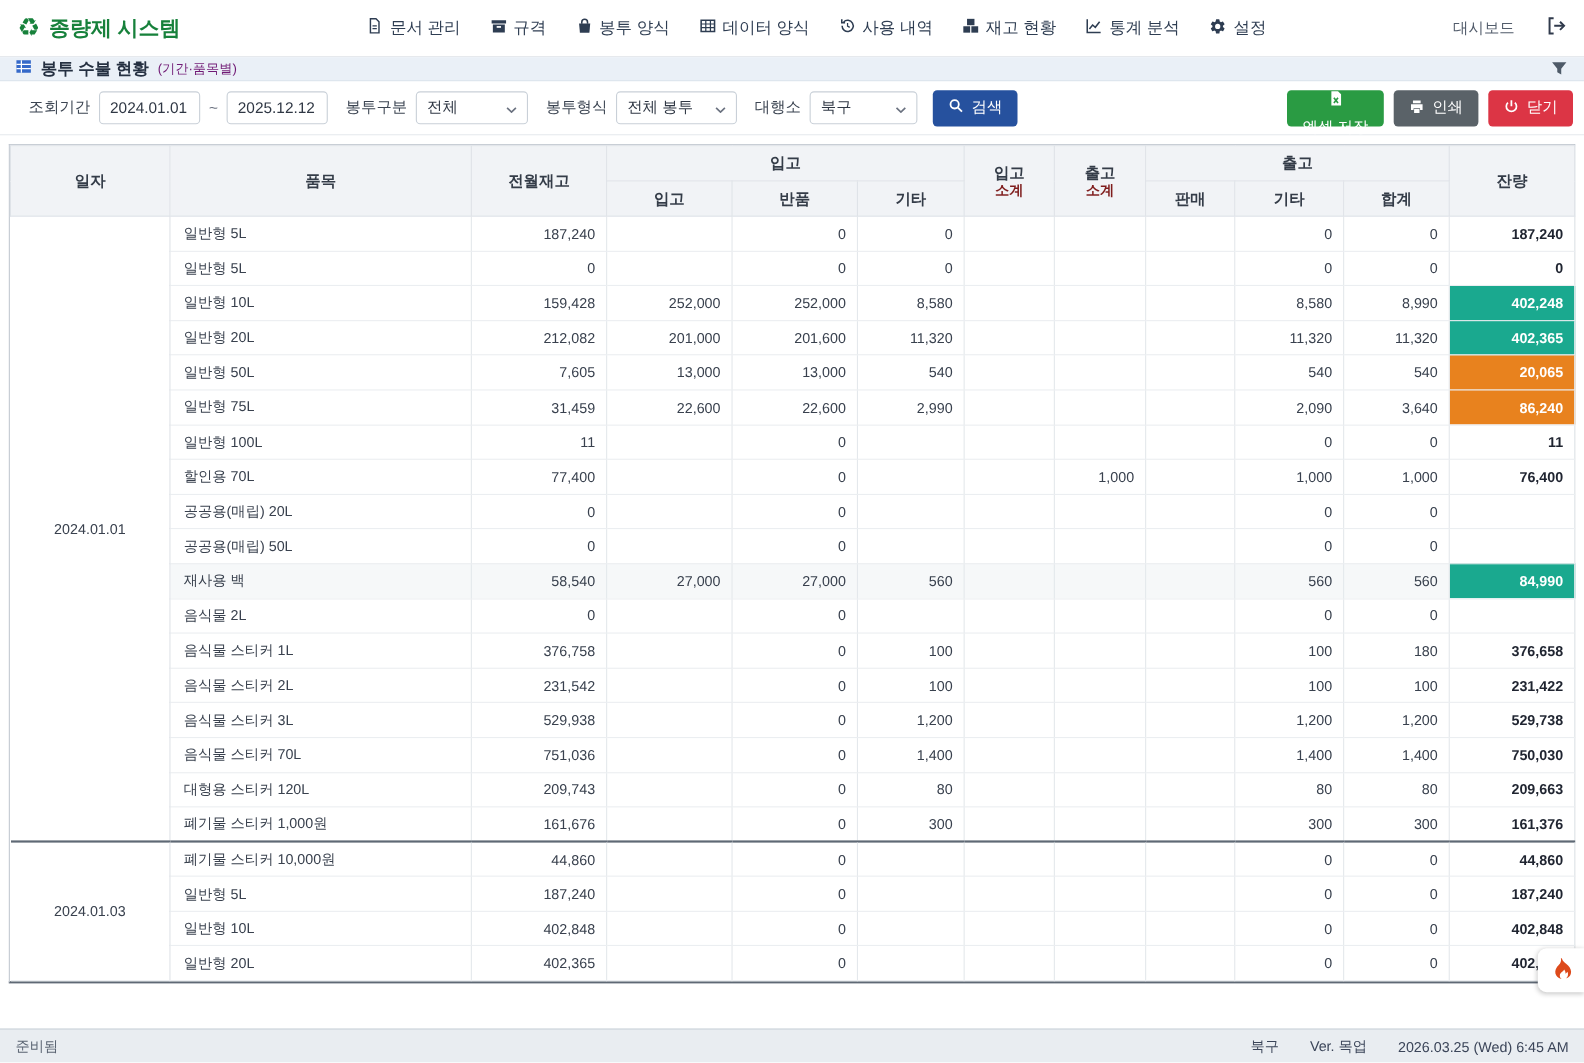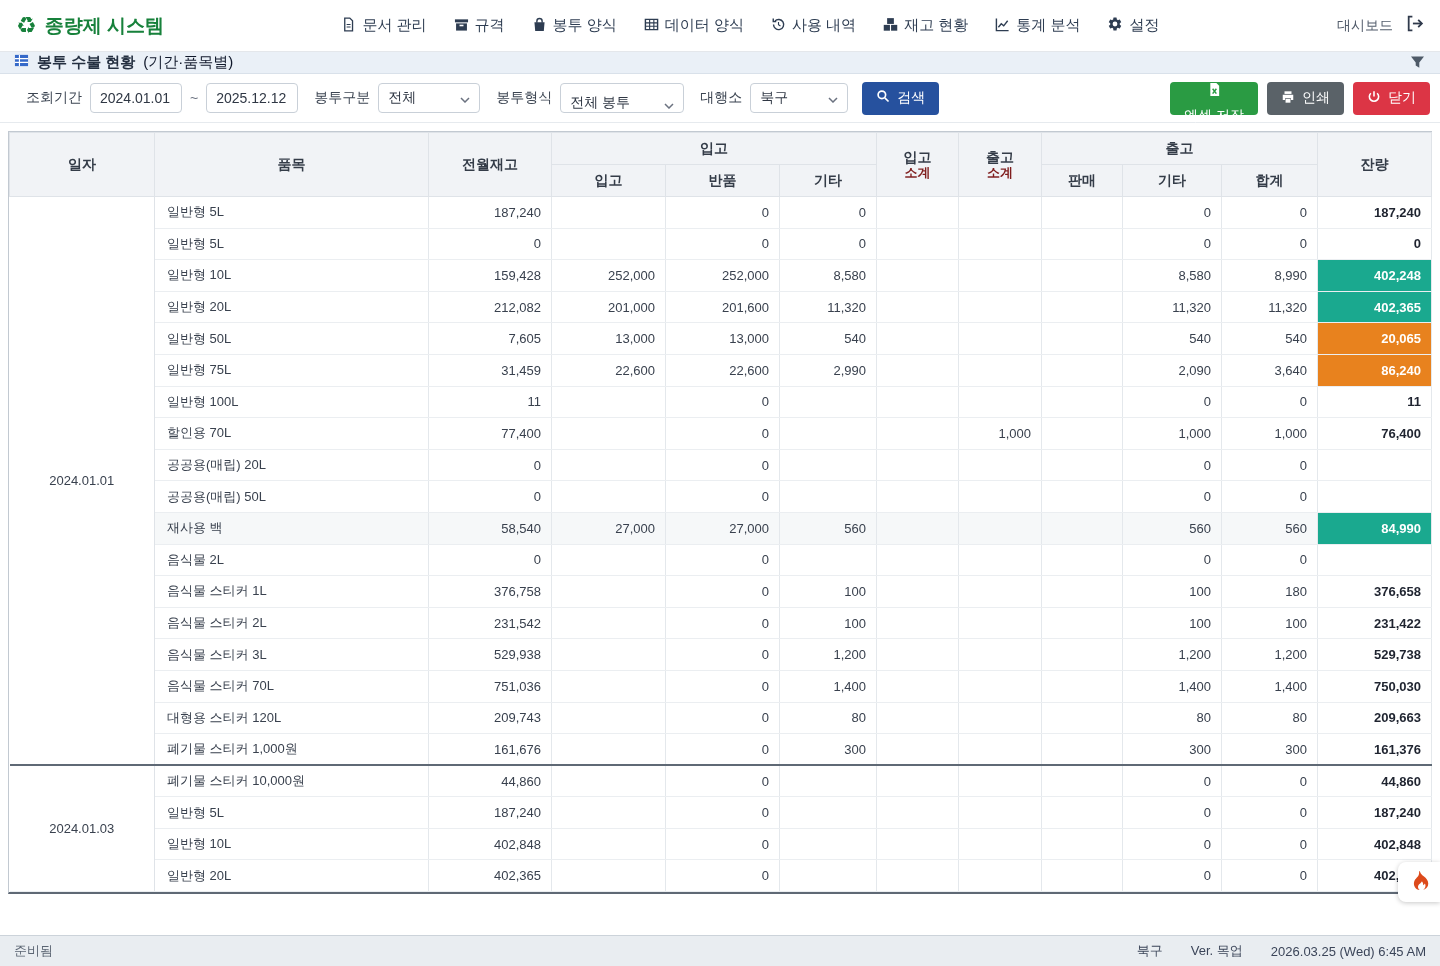--- a/index.html
+++ b/index.html
@@ -13,41 +13,41 @@
   
   .topnav { height:52px; display:flex; align-items:center; padding:0 16px;
     border-bottom:1px solid #e4e7eb; background:#fff; }
   .brand { display:flex; align-items:center; gap:8px; color:var(--brand);
     font-weight:bold; font-size:19px; white-space:nowrap; }
   .brand .recycle { font-size:23px; line-height:1; }
   .nav-center { flex:1; display:flex; justify-content:center; align-items:center; gap:27px; }
   .nav-item { display:flex; align-items:center; gap:6px; font-size:15px; color:#2e3d52;
     cursor:pointer; white-space:nowrap; }
   .nav-item svg { flex:0 0 auto; }
-  .nav-right { display:flex; align-items:center; gap:12px; }
+  .nav-right { display:flex; align-items:center; gap:28px; }
   .dash-link { font-size:14px; color:#525c6b; cursor:pointer; }
 
   
   .titlebar { height:22px; background:#eaf0f7; border-bottom:1px solid #d9e1ea;
     display:flex; align-items:center; padding:0 14px; gap:8px; }
   .titlebar .title { font-size:15px; font-weight:bold; color:#253041; }
-  .titlebar .subtitle { font-size:15px; color:#0f172a; }
+  .titlebar .subtitle { font-size:12px; color:#701a75; }
   .titlebar .funnel { margin-left:auto; cursor:pointer; display:flex; }
 
   
   .filterbar { height:49px; display:flex; align-items:center; gap:8px;
     padding:0 10px; border-bottom:1px solid #e6eaee; background:#fff; }
   .flabel { font-size:14px; color:#3c4552; margin-left:8px; white-space:nowrap; }
   .flabel:first-child { margin-left:16px; }
   input.date-input { width:92px; height:30px; border:1px solid #c9d0d8; border-radius:4px;
     padding:0 9px; font-size:14px; color:#2f3744; font-family:inherit; }
   .select { height:30px; border:1px solid #c9d0d8; border-radius:4px; background:#fff;
     display:flex; align-items:center; justify-content:space-between; padding:0 9px;
     font-size:14px; color:#2f3744; cursor:pointer; }
-  .sel-bagclass { width:102px; } .sel-bagform { width:124px;align-items:flex-end; } .sel-agency { width:98px; }
+  .sel-bagclass { width:102px; } .sel-bagform { width:110px; } .sel-agency { width:98px; }
   .tilde { color:#6b7280; font-size:14px; }
   .btn { height:33px; border:none; border-radius:4px; color:#fff; cursor:pointer;
     display:inline-flex; align-items:center; gap:7px; padding:0 14px; font-size:14px;
     font-family:inherit; white-space:nowrap; }
   .btn-search { background:#26519e; margin-left:6px;font-family:Liberation Serif, serif; }
   .filter-right { margin-left:auto; display:flex; gap:9px; }
   .btn-excel { background:#2a9b43;flex-direction:column; }
   .btn-print { background:#5a6268; }
   .btn-close { background:#dc3545; }
 

